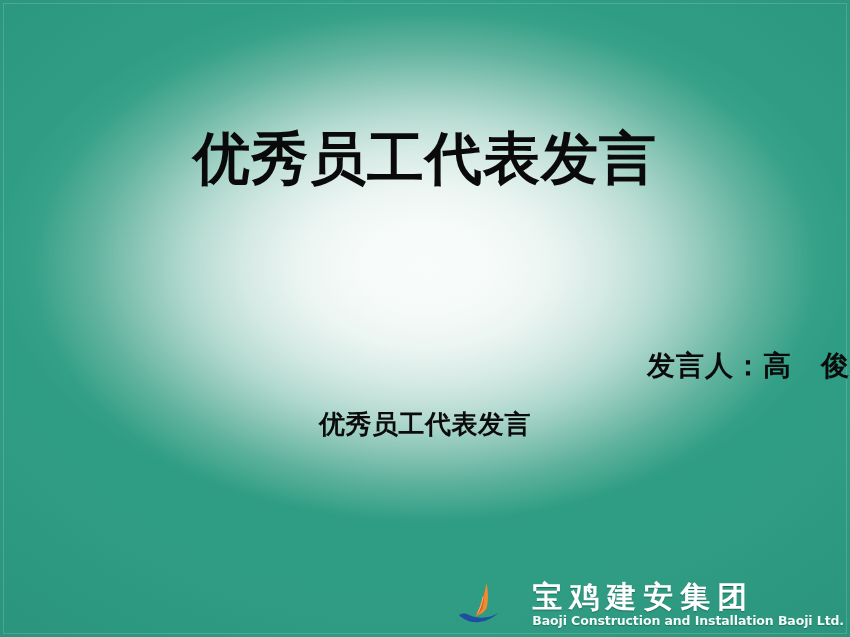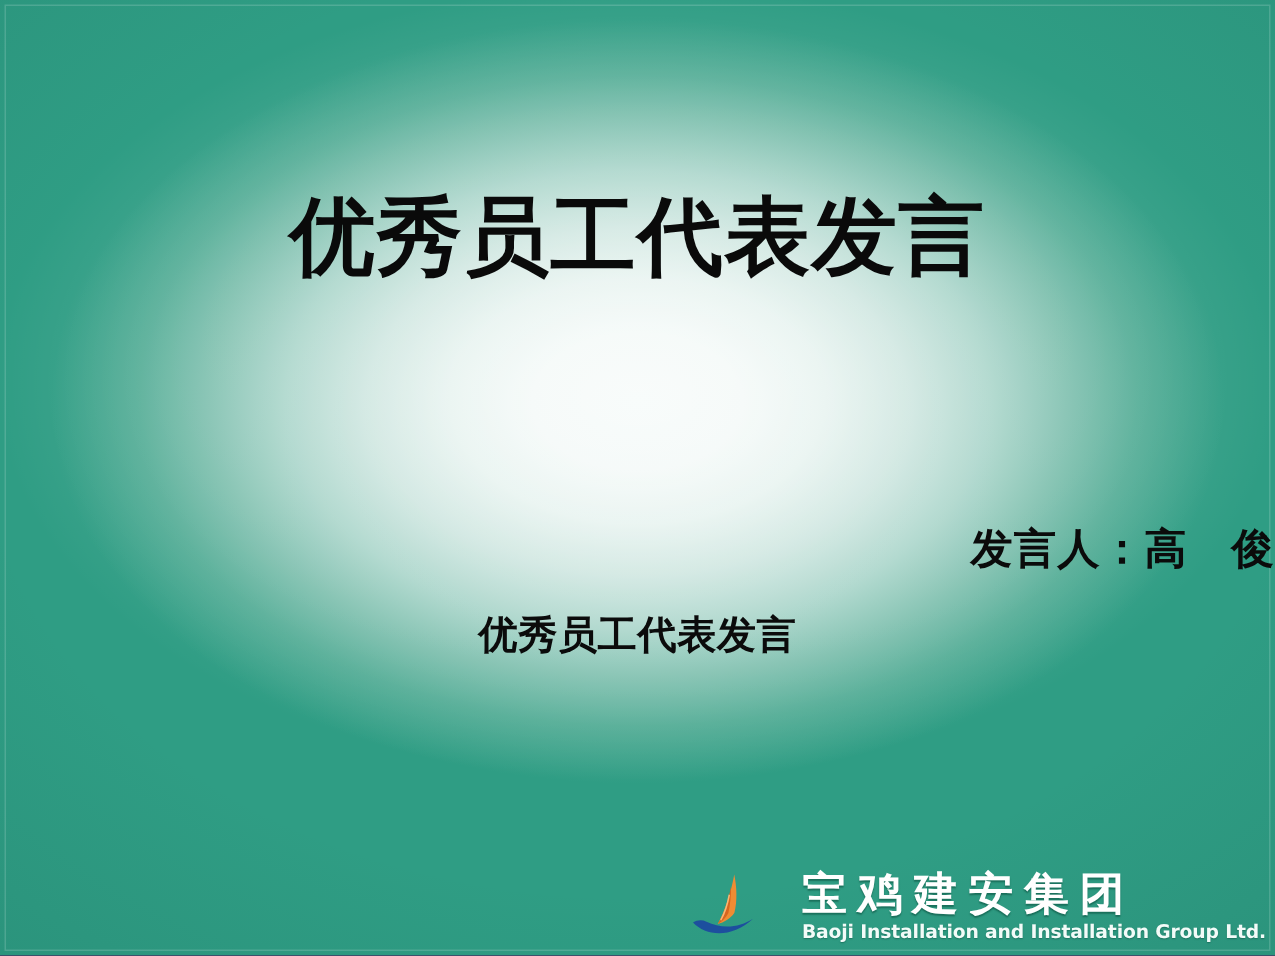--- a/index.html
+++ b/index.html
@@ -194,19 +194,19 @@
 
         <path d="M30.4 12 C28.8 20.5, 26 29.5, 21.8 36.6 C24.6 35.2, 27 32.8, 28.6 29.6 C29.8 24, 30.4 18, 30.4 12 Z" fill="#d9651f"></path>
 
         <path d="M23.5 34.5 C26 30, 28 24, 29.2 17.5" fill="none" stroke="#f7b877" stroke-width="1"></path>
 
         <path d="M5 36 C14 45.5, 31 46.5, 45 33.5 C36 39.5, 24 40.5, 14 35.5 C11 34, 7.8 34.3, 5 36 Z" fill="#1d4f9e"></path>
       </svg>
 
       <div id="logo-text">
         <div id="logo-cn">宝鸡建安集团</div>
-        <div id="logo-en">Baoji Installation and Installation Group Ltd.</div>
+        <div id="logo-en">Baoji Construction and Installation Baoji Ltd.</div>
       </div>
 
     </div>
 
   </div>
 </div>
 
 </body></html>

